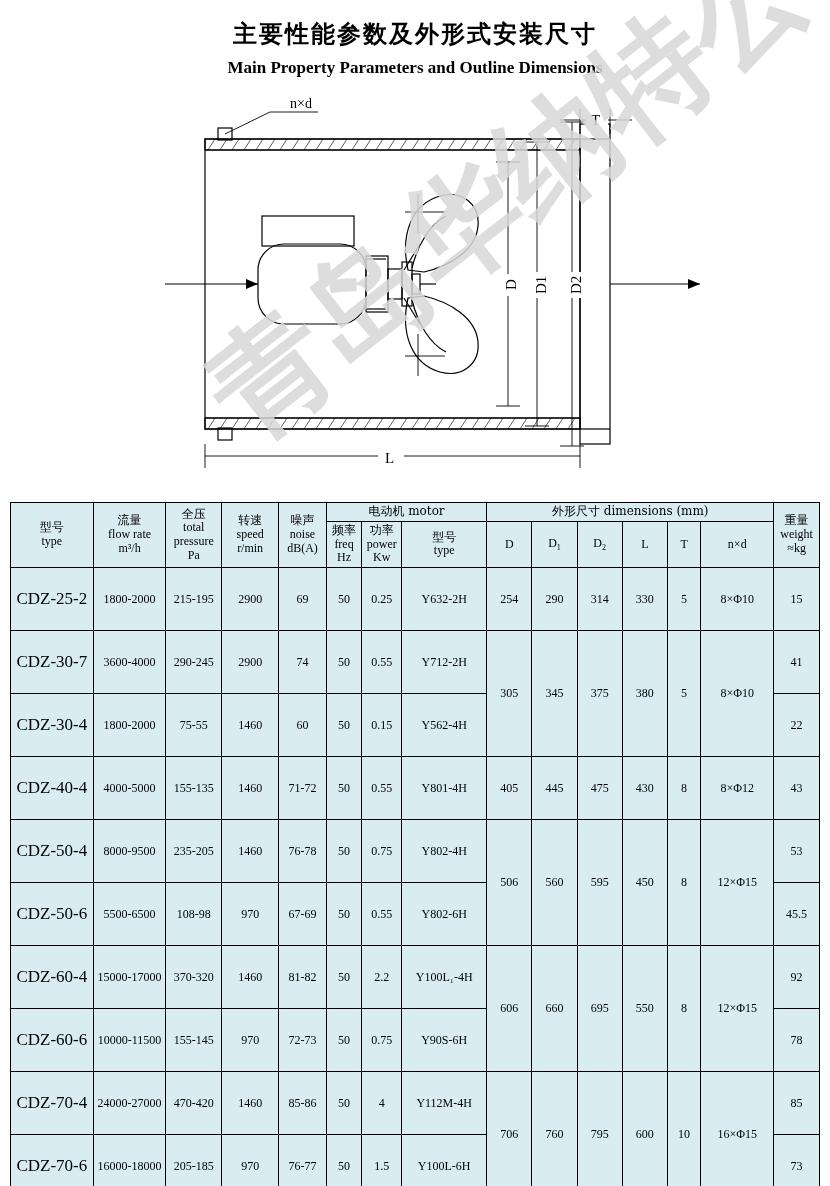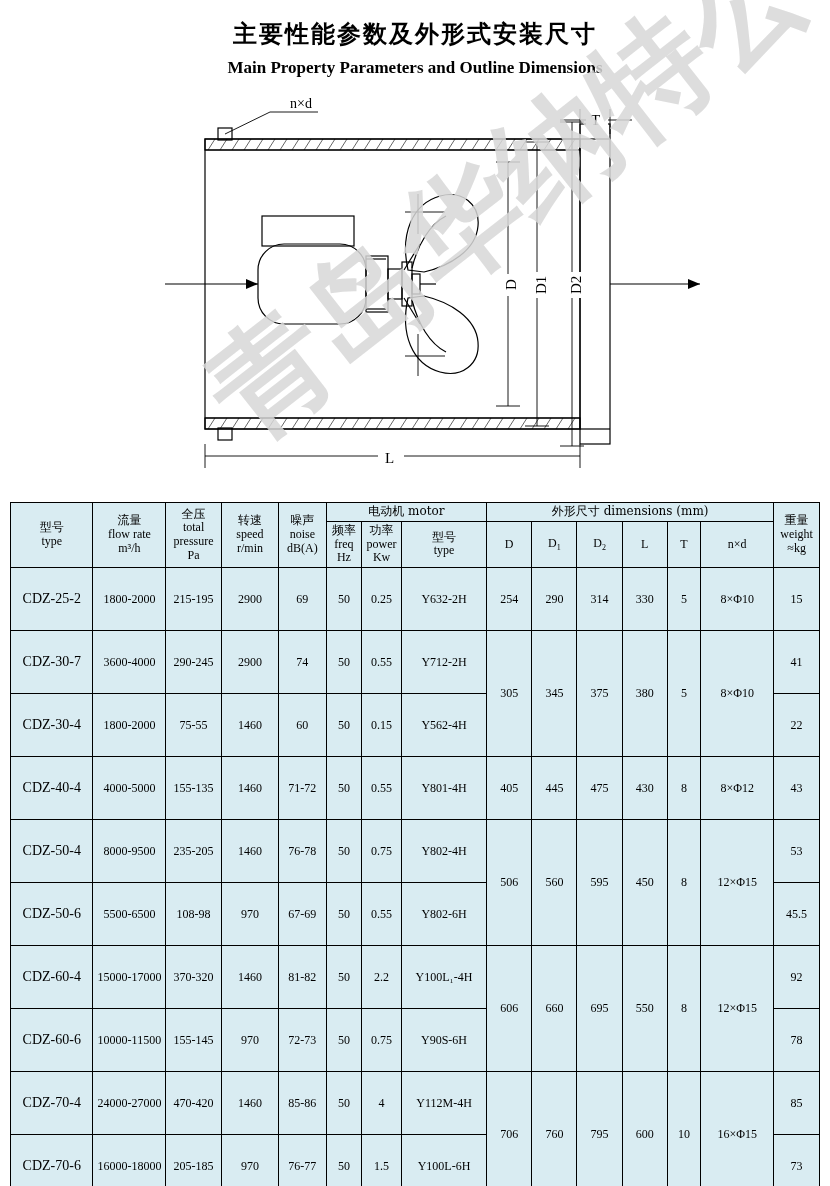--- a/index.html
+++ b/index.html
@@ -41,21 +41,21 @@
     border:1px solid #000;text-align:center;vertical-align:middle;
     font-size:12px;font-family:"Liberation Serif", serif;
     background:#d9ecf2;
     padding:0;
   }
   thead td{font-weight:normal;line-height:1.15;padding:2px 1px;}
   tbody td{height:62px;}
   .hdr-small{font-size:12px;}
   .cn{font-family:"DejaVu Serif", serif;}
   sub{font-size:8px;}
-  .model{font-size:14px;}
+  .model{font-size:17px;}
 </style>
 </head>
 <body>
 
 <div class="page">
 
   <div class="title-cn">主要性能参数及外形式安装尺寸</div>
   <div class="title-en">Main Property Parameters and Outline Dimensions</div>
 
   <div class="drawing">

